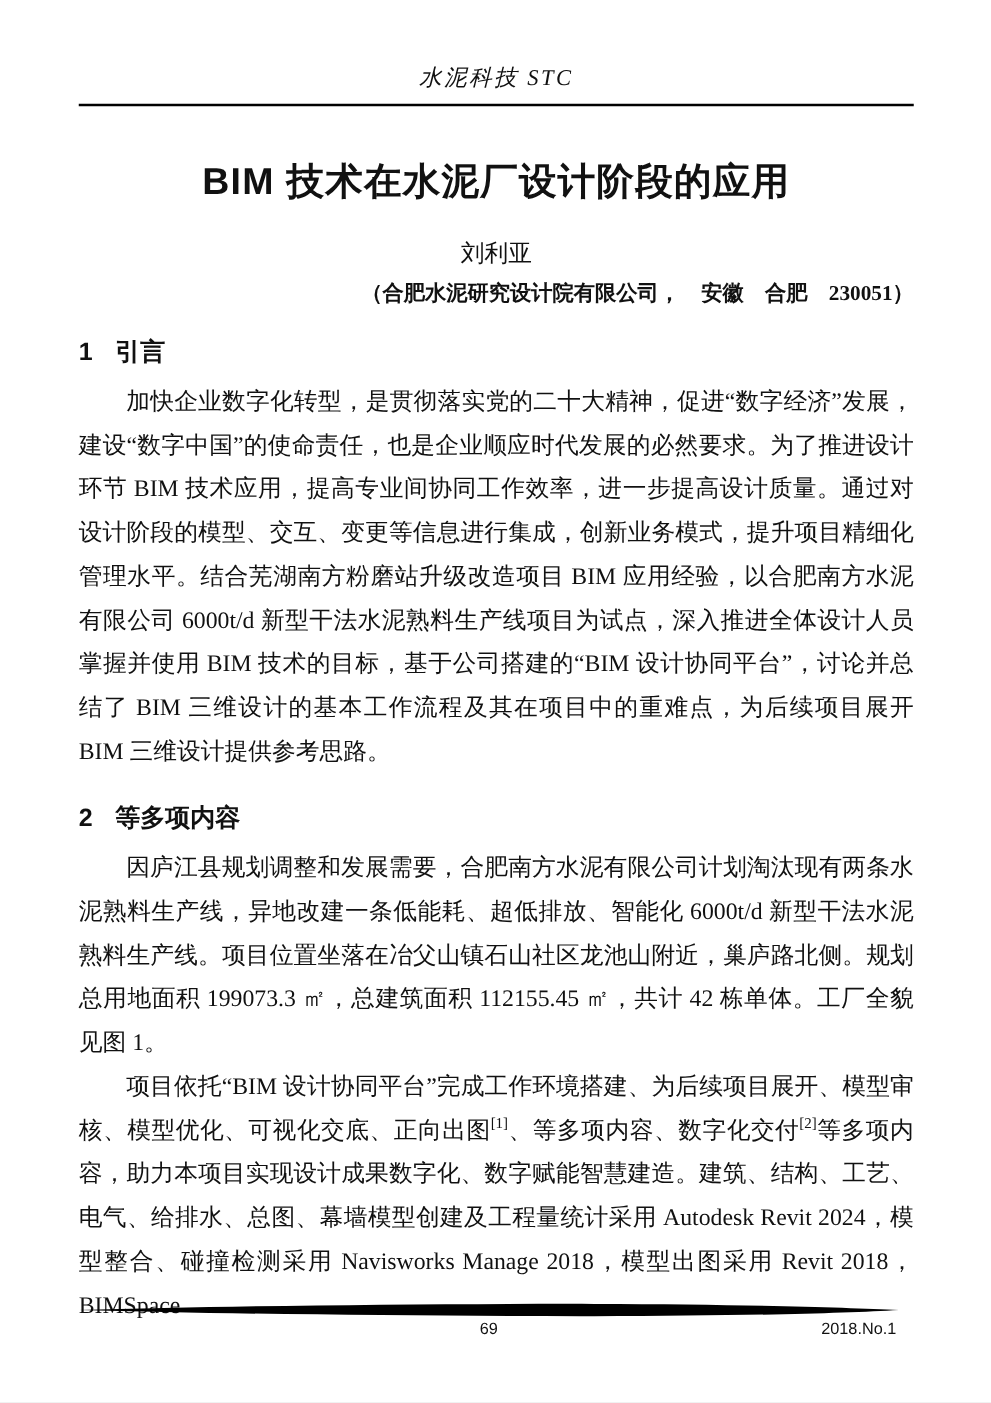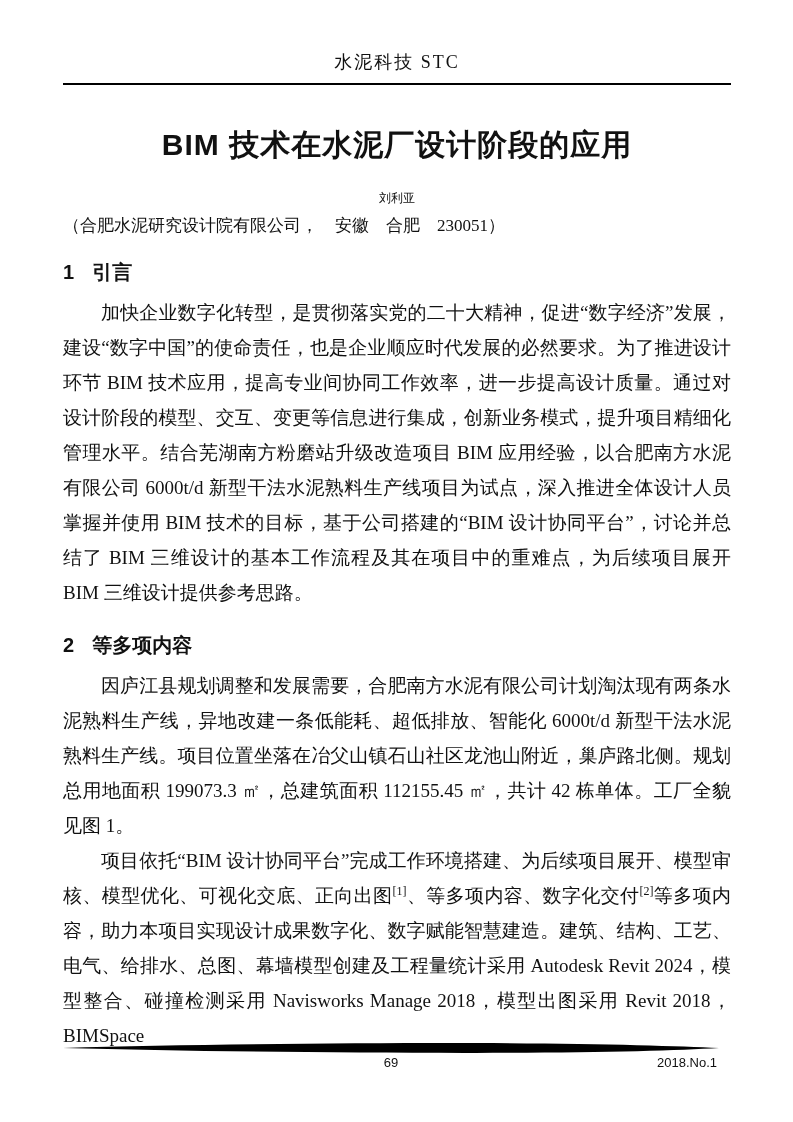--- a/index.html
+++ b/index.html
@@ -12,46 +12,48 @@
     color: #111111;
     font-family: "Liberation Serif", "DejaVu Serif", serif;
     overflow: hidden;
     box-sizing: border-box;
     padding: 0 62px 0 63px;
   }
   .journal {
     margin-top: 50px;
     text-align: center;
     font-size: 18px;
+    font-style: italic;
     letter-spacing: 2px;
     font-family: "Liberation Serif", "DejaVu Serif", serif;
   }
   .header-rule {
     margin-top: 9px;
     border: 0;
     border-top: 2px solid #000;
     height: 0;
   }
   .title {
     margin: 40px 0 18px 0;
     text-align: center;
     font-size: 30px;
     font-weight: bold;
     letter-spacing: 1px;
     font-family: "Liberation Sans", "DejaVu Sans", sans-serif;
   }
   .author {
     margin-top: 24px;
     text-align: center;
-    font-size: 12px;
+    font-size: 19px;
   }
   .affiliation {
     margin-top: 7px;
-    text-align: left;
+    text-align: right;
     font-size: 17px;
+    font-weight: bold;
   }
   .sec-heading {
     margin: 22px 0 9px 0;
     font-size: 20px;
     font-weight: bold;
     font-family: "Liberation Sans", "DejaVu Sans", sans-serif;
   }
   .sec-num { margin-right: 18px; }
   .body-para {
     margin: 0;

